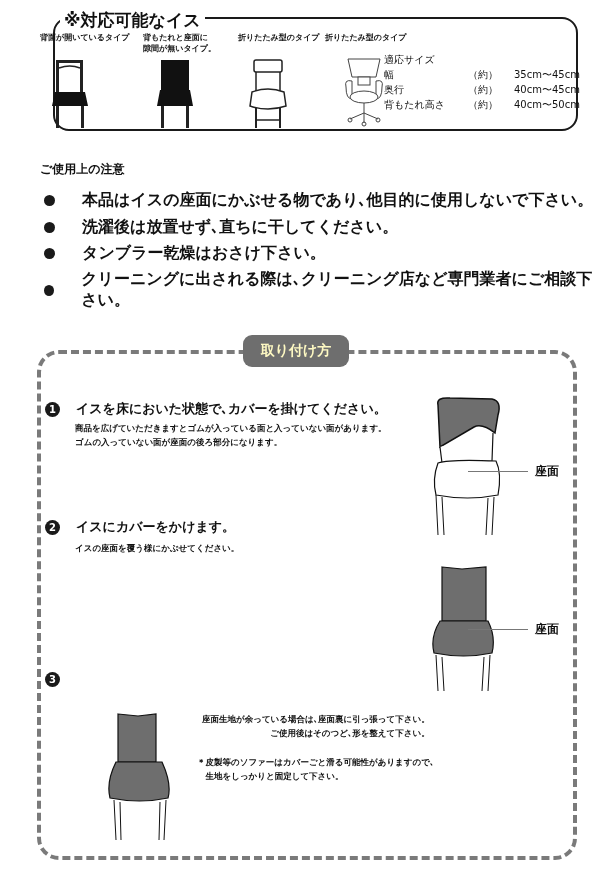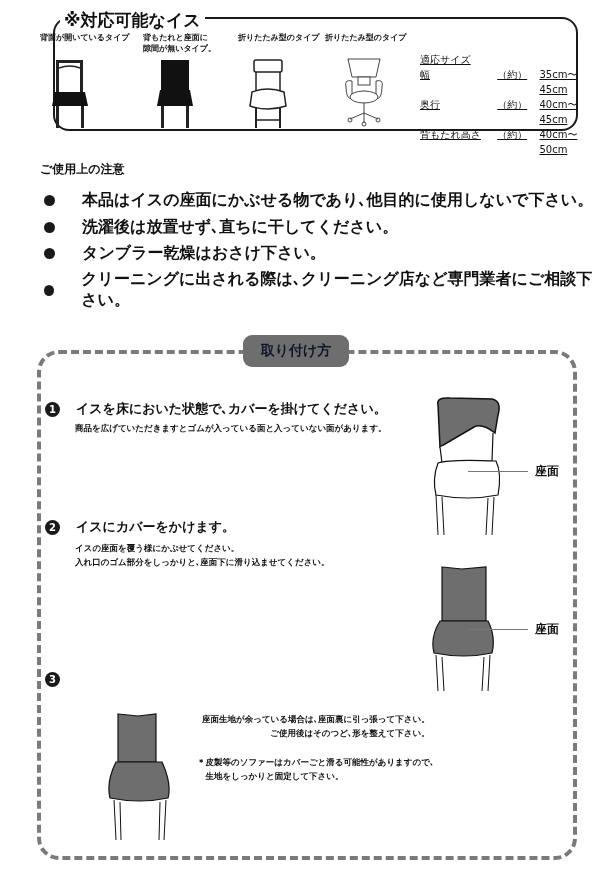--- a/index.html
+++ b/index.html
@@ -6,35 +6,35 @@
   body { width:600px; height:876px; position:relative; overflow:hidden;
          font-family:"DejaVu Sans", sans-serif; color:#111; }
   .abs { position:absolute; }
 
   
   .compat-box { left:53px; top:17px; width:525px; height:114px;
     border:2px solid #1a1a1a; border-radius:16px; box-sizing:border-box; }
   .compat-title { left:60px; top:9px; background:#fff; padding:0 4px;
     font-size:17px; font-weight:bold; }
   .chair-label { font-size:8px; font-weight:bold; line-height:11px; }
-  .size-table { left:420px; top:52px; font-size:10px; line-height:15px;text-decoration:underline; }
+  .size-table { left:384px; top:52px; font-size:10px; line-height:15px; }
   .size-row { display:flex; }
   .size-row .lbl { width:84px; }
   .size-row .yaku { width:46px; }
 
   
   .notes-title { left:40px; top:161px; font-size:12px; font-weight:bold; }
   .note { left:44px; font-size:16px; font-weight:bold; display:flex; align-items:center; }
   .note .dot { width:11px; height:11px; border-radius:50%; background:#1a1a1a; margin-right:27px; }
 
   
   .install-box { left:37px; top:350px; width:540px; height:510px;
     border:4px dashed #7a7a7a; border-radius:22px; box-sizing:border-box; }
   .install-badge { left:243px; top:335px; width:106px; height:32px;
-    background:#6e6e6e; color:#0f172a; border-radius:9px; font-size:14px;
+    background:#6e6e6e; color:#fef9c3; border-radius:9px; font-size:14px;
     font-weight:bold; display:flex; align-items:center; justify-content:center; }
   .step-head { font-size:13px; font-weight:bold; display:flex; align-items:center; }
   .step-num { width:15px; height:15px; border-radius:50%; background:#1a1a1a; color:#fff;
     font-size:10px; display:flex; align-items:center; justify-content:center; margin-right:16px; }
   .step-desc { font-size:8.5px; font-weight:bold; line-height:14px; }
   .seat-label { font-size:12px; font-weight:bold; }
   .leader { height:1px; background:#777; }
 </style>
 </head>
 <body>
@@ -132,40 +132,40 @@
 
 <div class="abs install-box"></div>
 <div class="abs install-badge">取り付け方</div>
 
 <div class="abs step-head" style="left:45px;top:400px;">
   <span class="step-num">1</span>
   <span>イスを床においた状態で､カバーを掛けてください。</span>
 </div>
 <div class="abs step-desc" style="left:75px;top:421px;font-family:Liberation Serif, serif;">
   <div>商品を広げていただきますとゴムが入っている面と入っていない面があります。</div>
+  <div>ゴムの入っていない面が座面の後ろ部分になります。</div>
 </div>
 <svg class="abs" style="left:430px;top:395px;" width="75" height="145">
   <path d="M8 10 Q6 2 20 3 L62 4 Q72 6 68 20 L65 38 Q52 28 44 32 L10 52 Z" fill="#6e6e6e" stroke="#111" stroke-width="1.5"></path>
   <path d="M10 52 L12 68 L62 66 L63 38" fill="#fff" stroke="#111" stroke-width="1.2"></path>
   <path d="M8 68 Q20 64 66 66 Q72 78 68 100 Q38 106 6 100 Q2 84 8 68 Z" fill="#fff" stroke="#111" stroke-width="1.2"></path>
   <line x1="6" y1="100" x2="8" y2="140" stroke="#111"></line>
     <line x1="12" y1="102" x2="14" y2="140" stroke="#111"></line>
   <line x1="64" y1="102" x2="62" y2="140" stroke="#111"></line>
     <line x1="58" y1="103" x2="56" y2="140" stroke="#111"></line>
 </svg>
 <div class="abs leader" style="left:468px;top:471px;width:60px;"></div>
 <div class="abs seat-label" style="left:535px;top:463px;">座面</div>
 
 <div class="abs step-head" style="left:45px;top:518px;">
   <span class="step-num">2</span>
   <span>イスにカバーをかけます。</span>
 </div>
 <div class="abs step-desc" style="left:75px;top:541px;">
   <div>イスの座面を覆う様にかぶせてください。</div>
-  <div>入れ口のゴム部分をしっかりと､座面下に滑り込ませてください。</div>
 </div>
 <svg class="abs" style="left:430px;top:565px;" width="70" height="130">
   <path d="M12 2 L32 4 L56 2 L56 56 L12 56 Z" fill="#6e6e6e" stroke="#111" stroke-width="1.2"></path>
   <path d="M10 56 L58 56 Q66 72 62 88 Q34 94 4 88 Q0 72 10 56 Z" fill="#6e6e6e" stroke="#111" stroke-width="1.2"></path>
   <line x1="6" y1="90" x2="8" y2="126" stroke="#111"></line>
     <line x1="12" y1="92" x2="14" y2="126" stroke="#111"></line>
   <line x1="60" y1="90" x2="58" y2="126" stroke="#111"></line>
     <line x1="54" y1="92" x2="52" y2="126" stroke="#111"></line>
 </svg>
 <div class="abs leader" style="left:468px;top:629px;width:60px;"></div>

